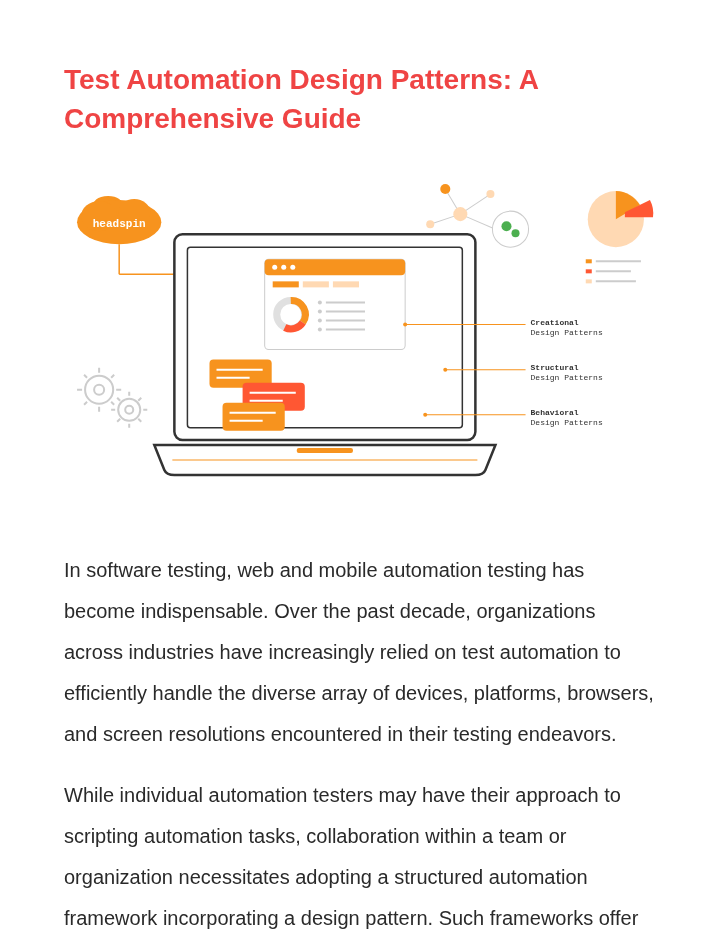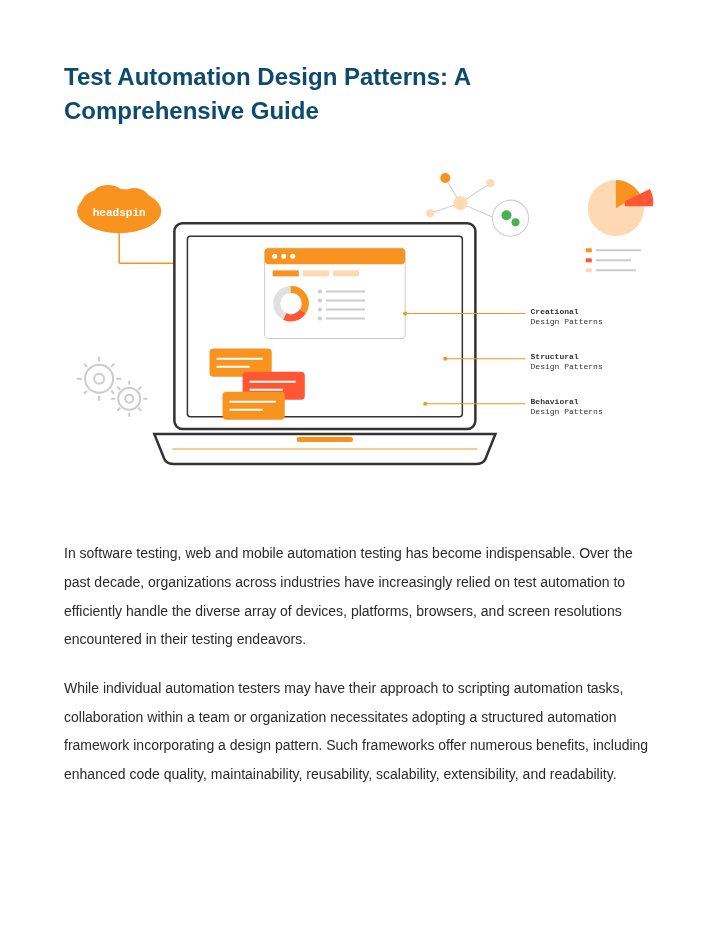--- a/index.html
+++ b/index.html
@@ -8,33 +8,33 @@
       box-sizing: border-box;
     }
     body {
       font-family: Arial, Helvetica, sans-serif;
       background: #ffffff;
       width: 720px;
       padding: 60px 64px 40px 64px;
       color: #2a2a2a;
     }
     h1 {
-      font-size: 24px;
+      font-size: 28px;
       font-weight: 700;
       line-height: 1.4;
-      color: #0c4a6e;
+      color: #ef4444;
       margin-bottom: 36px;
     }
     .illustration {
       width: 100%;
       margin-bottom: 50px;
       font-family: Liberation Mono, monospace;
     }
     p {
-      font-size: 14px;
+      font-size: 20px;
       line-height: 2.05;
       color: #2a2a2a;
       margin-bottom: 20px;
     }
   </style>
 </head>
 <body>
 
 <h1>Test Automation Design Patterns: A Comprehensive Guide</h1>
 

